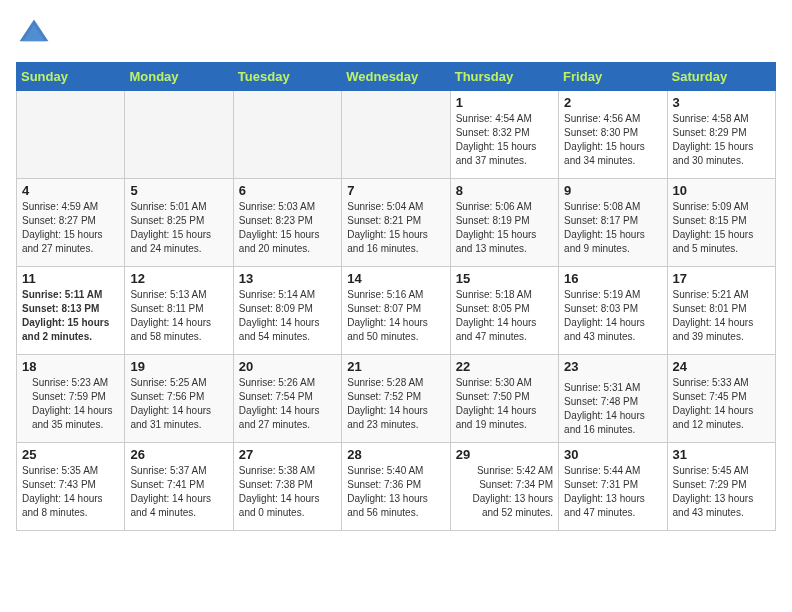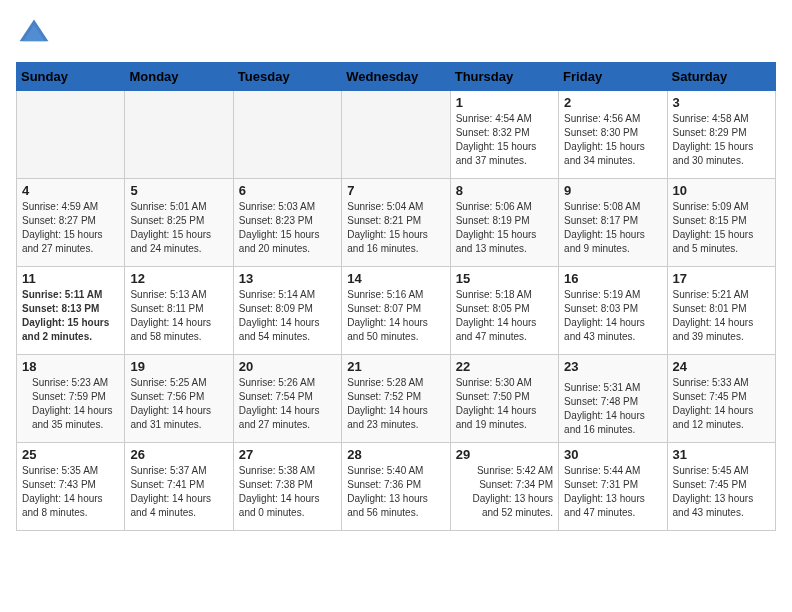--- a/index.html
+++ b/index.html
@@ -52,21 +52,21 @@
       font-size: 15px;
       color: #555;
     }
     table {
       width: 100%;
       border-collapse: collapse;
       table-layout: fixed;
     }
     th {
       background-color: #2a6bbb;
-      color: #000000;
+      color: #bef264;
       font-size: 13px;
       font-weight: bold;
       padding: 6px 4px;
       text-align: left;
       border: 1px solid #2a6bbb;
     }
     td {
       border: 1px solid #ccc;
       vertical-align: top;
       padding: 4px 5px;
@@ -345,19 +345,19 @@
         <td>
           <div class="day-number">30</div>
           <div class="day-info" style="white-space: pre-line;">Sunrise: 5:44 AM
 Sunset: 7:31 PM
 Daylight: 13 hours
 and 47 minutes.</div>
         </td>
         <td>
           <div class="day-number">31</div>
           <div class="day-info" style="white-space: pre-line;">Sunrise: 5:45 AM
-Sunset: 7:45 PM
+Sunset: 7:29 PM
 Daylight: 13 hours
 and 43 minutes.</div>
         </td>
       </tr>
     </tbody>
 </table>
 
 </body></html>

